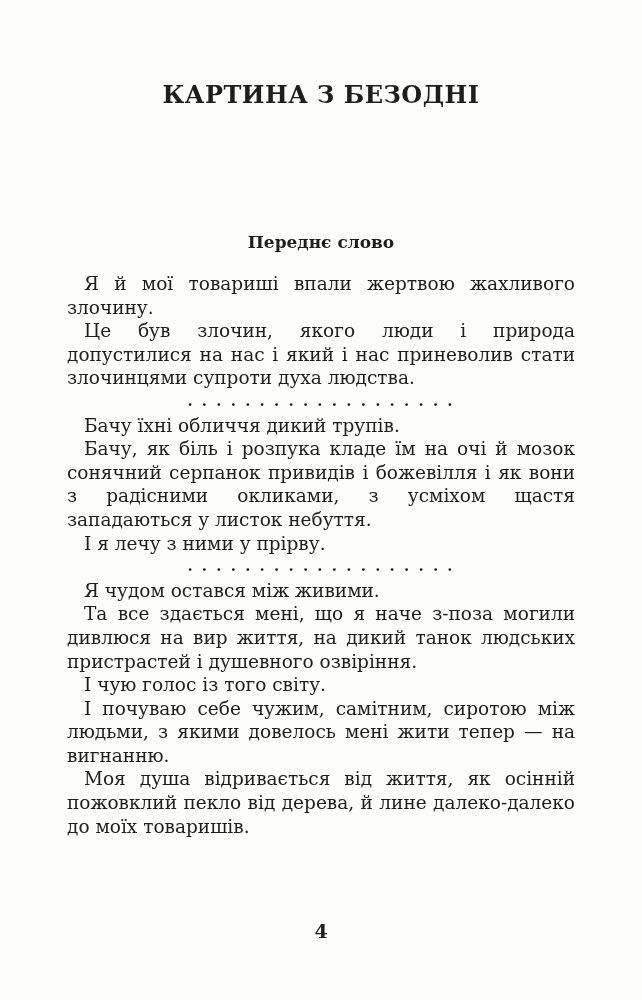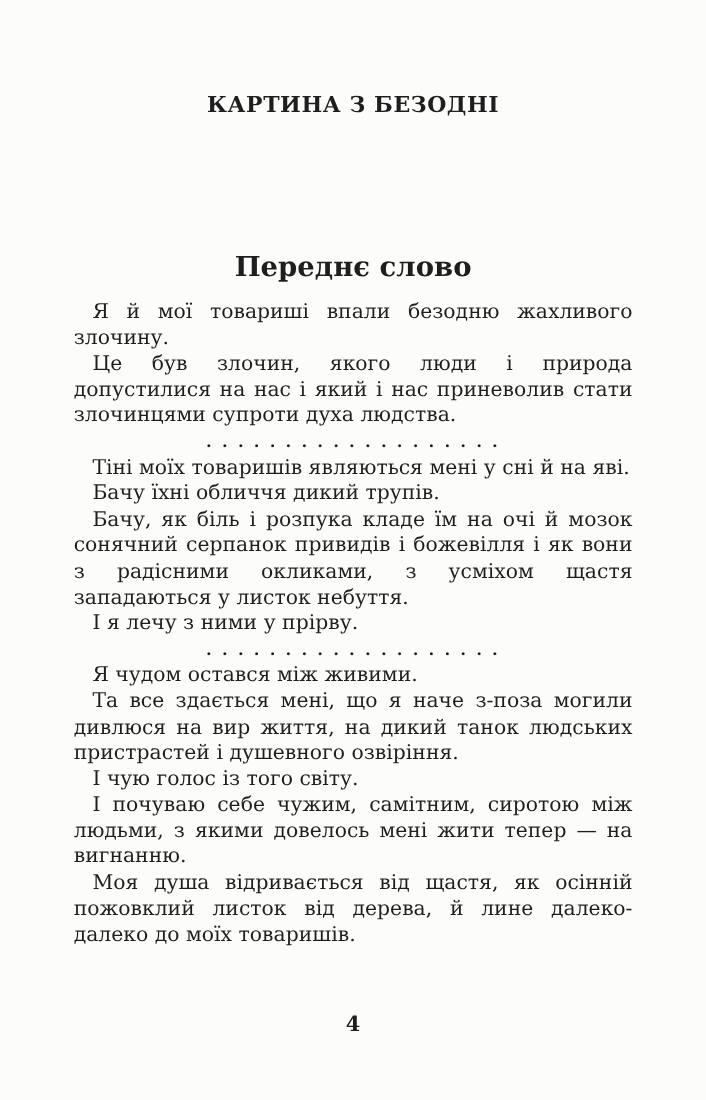--- a/index.html
+++ b/index.html
@@ -15,30 +15,30 @@
     background: var(--page-bg, #fcfcfa);
     color: var(--text-color, #1e1e1e);
     font-family: "DejaVu Serif", "Liberation Serif", serif;
     overflow: hidden;
     box-sizing: border-box;
   }
   .chapter-title {
     margin: 0;
     padding-top: 81px;
     text-align: center;
-    font-size: 20px;
+    font-size: 24px;
     line-height: 28px;
     font-weight: bold;
     letter-spacing: 0.5px;
   }
   .section-heading {
     margin: 0;
     margin-top: 121px;
     text-align: center;
-    font-size: 25px;
+    font-size: 17px;
     line-height: 25px;
     font-weight: bold;
   }
   .body-text {
     margin: 17px auto 0 auto;
     width: 508px;
     font-size: 18.5px;
     line-height: 23.6px;
     text-align: justify;
   }
@@ -70,29 +70,28 @@
 </style>
 </head>
 <body>
 
 <div class="page">
   <h1 class="chapter-title">КАРТИНА З БЕЗОДНІ</h1>
 
   <h2 class="section-heading">Переднє слово</h2>
 
   <div class="body-text" id="body-text">
-      <p class="paragraph">Я й мої товариші впали безодню жахливого злочину.</p>
+      <p class="paragraph">Я й мої товариші впали жертвою жахливого злочину.</p>
       <p class="paragraph">Це був злочин, якого люди і природа допустилися на нас і який і нас приневолив стати злочинцями супроти духа людства.</p>
       <p class="dots-separator">. . . . . . . . . . . . . . . . . . .</p>
-      <p class="paragraph">Тіні моїх товаришів являються мені у сні й на яві.</p>
       <p class="paragraph">Бачу їхні обличчя дикий трупів.</p>
       <p class="paragraph">Бачу, як біль і розпука кладе їм на очі й мозок сонячний серпанок привидів і божевілля і як вони з радісними окликами, з усміхом щастя западаються у листок небуття.</p>
       <p class="paragraph">І я лечу з ними у прірву.</p>
       <p class="dots-separator">. . . . . . . . . . . . . . . . . . .</p>
       <p class="paragraph">Я чудом остався між живими.</p>
       <p class="paragraph">Та все здається мені, що я наче з-поза могили дивлюся на вир життя, на дикий танок людських пристрастей і душевного озвіріння.</p>
       <p class="paragraph">І чую голос із того світу.</p>
       <p class="paragraph">І почуваю себе чужим, самітним, сиротою між людьми, з якими довелось мені жити тепер — на вигнанню.</p>
-      <p class="paragraph">Моя душа відривається від щастя, як осінній пожовклий листок від дерева, й лине далеко-далеко до моїх товаришів.</p>
+      <p class="paragraph">Моя душа відривається від життя, як осінній пожовклий пекло від дерева, й лине далеко-далеко до моїх товаришів.</p>
     </div>
 
   <div class="page-number">4</div>
 </div>
 
 </body></html>

